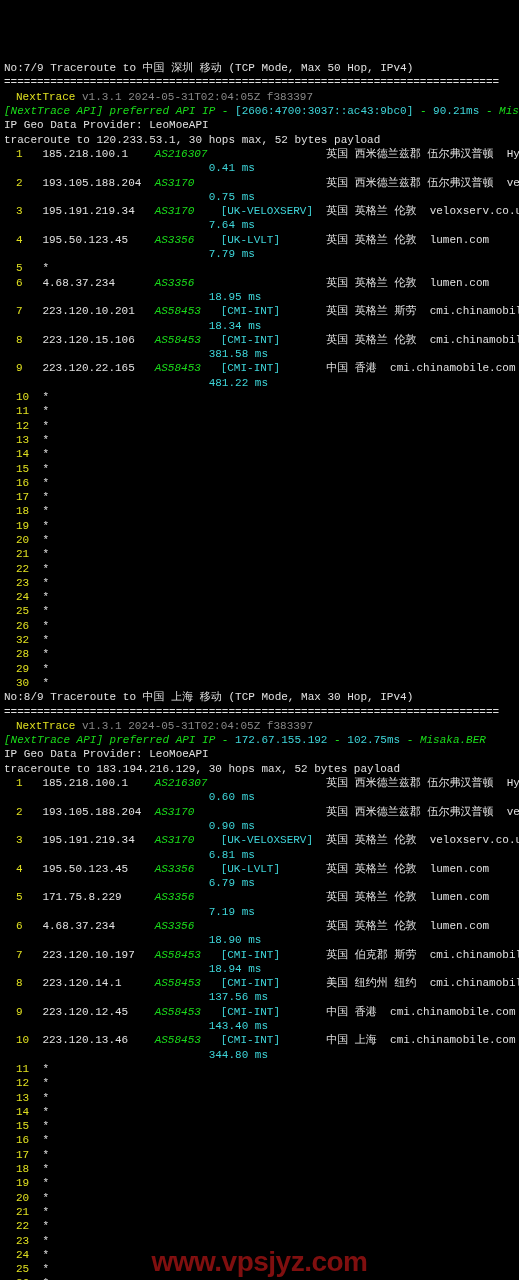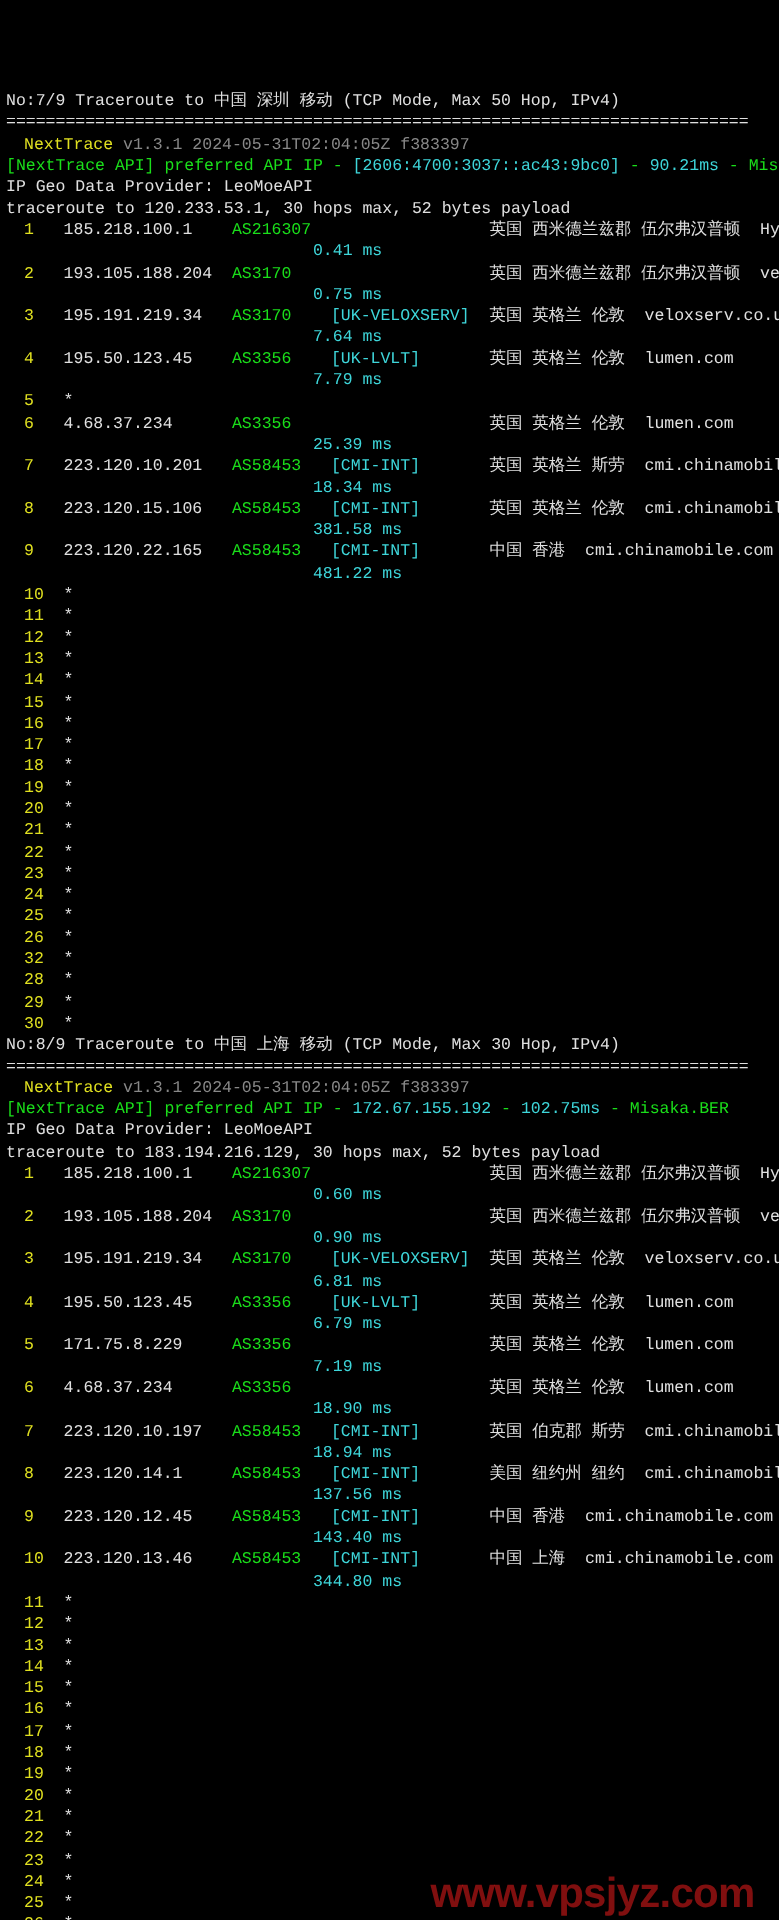--- a/index.html
+++ b/index.html
@@ -8,33 +8,33 @@
     background: #000;
     color: #ccc;
     font-family: 'Courier New', monospace;
     font-size: 11px;
     line-height: 1.3;
     width: 519px;
     white-space: pre;
   }
   .white { color: #e0e0e0; }
   .cyan { color: #3ed6da; }
-  .green { color: #1ade1a; }
+  .green { color: #1ade1a; font-style: italic; }
   .yellow { color: #e0e020; padding-left: 12px; }
   .dim { color: #888; }
   .watermark {
     position: fixed;
     bottom: 0;
     left: 0;
-    right: 16px;
+    right: 0;
     color: rgba(255,30,30,0.5);
     font-size: 28px;
     font-weight: bold;
     font-family: Arial, sans-serif;
-    text-align: right;
+    text-align: center;
     padding-left: 0;
     pointer-events: none;
     letter-spacing: -0.5px;
   }
 </style>
 </head>
 <body>
 
 
 
@@ -47,21 +47,21 @@
 <span class="yellow">1   </span><span class="white">185.218.100.1    </span><span class="green">AS216307  </span><span class="cyan">                </span><span class="white">英国 西米德兰兹郡 伍尔弗汉普顿</span><span class="white">  Hyperhost Solutions Limited</span>
                                <span class="cyan">0.41 ms</span>
 <span class="yellow">2   </span><span class="white">193.105.188.204  </span><span class="green">AS3170    </span><span class="cyan">                </span><span class="white">英国 西米德兰兹郡 伍尔弗汉普顿</span><span class="white">  veloxserv.co.uk</span>
                                <span class="cyan">0.75 ms</span>
 <span class="yellow">3   </span><span class="white">195.191.219.34   </span><span class="green">AS3170    </span><span class="cyan">[UK-VELOXSERV]  </span><span class="white">英国 英格兰 伦敦</span><span class="white">  veloxserv.co.uk</span>
                                <span class="cyan">7.64 ms</span>
 <span class="yellow">4   </span><span class="white">195.50.123.45    </span><span class="green">AS3356    </span><span class="cyan">[UK-LVLT]       </span><span class="white">英国 英格兰 伦敦</span><span class="white">  lumen.com</span>
                                <span class="cyan">7.79 ms</span>
 <span class="yellow">5   </span><span class="white">*</span>
 <span class="yellow">6   </span><span class="white">4.68.37.234      </span><span class="green">AS3356    </span><span class="cyan">                </span><span class="white">英国 英格兰 伦敦</span><span class="white">  lumen.com</span>
-                               <span class="cyan">25.39 ms</span>
+                               <span class="cyan">18.95 ms</span>
 <span class="yellow">7   </span><span class="white">223.120.10.201   </span><span class="green">AS58453   </span><span class="cyan">[CMI-INT]       </span><span class="white">英国 英格兰 斯劳</span><span class="white">  cmi.chinamobile.com  移动</span>
                                <span class="cyan">18.34 ms</span>
 <span class="yellow">8   </span><span class="white">223.120.15.106   </span><span class="green">AS58453   </span><span class="cyan">[CMI-INT]       </span><span class="white">英国 英格兰 伦敦</span><span class="white">  cmi.chinamobile.com  移动</span>
                                <span class="cyan">381.58 ms</span>
 <span class="yellow">9   </span><span class="white">223.120.22.165   </span><span class="green">AS58453   </span><span class="cyan">[CMI-INT]       </span><span class="white">中国 香港</span><span class="white">  cmi.chinamobile.com</span>
                                <span class="cyan">481.22 ms</span>
 <span class="yellow">10  </span><span class="white">*</span>
 <span class="yellow">11  </span><span class="white">*</span>
 <span class="yellow">12  </span><span class="white">*</span>
 <span class="yellow">13  </span><span class="white">*</span>

